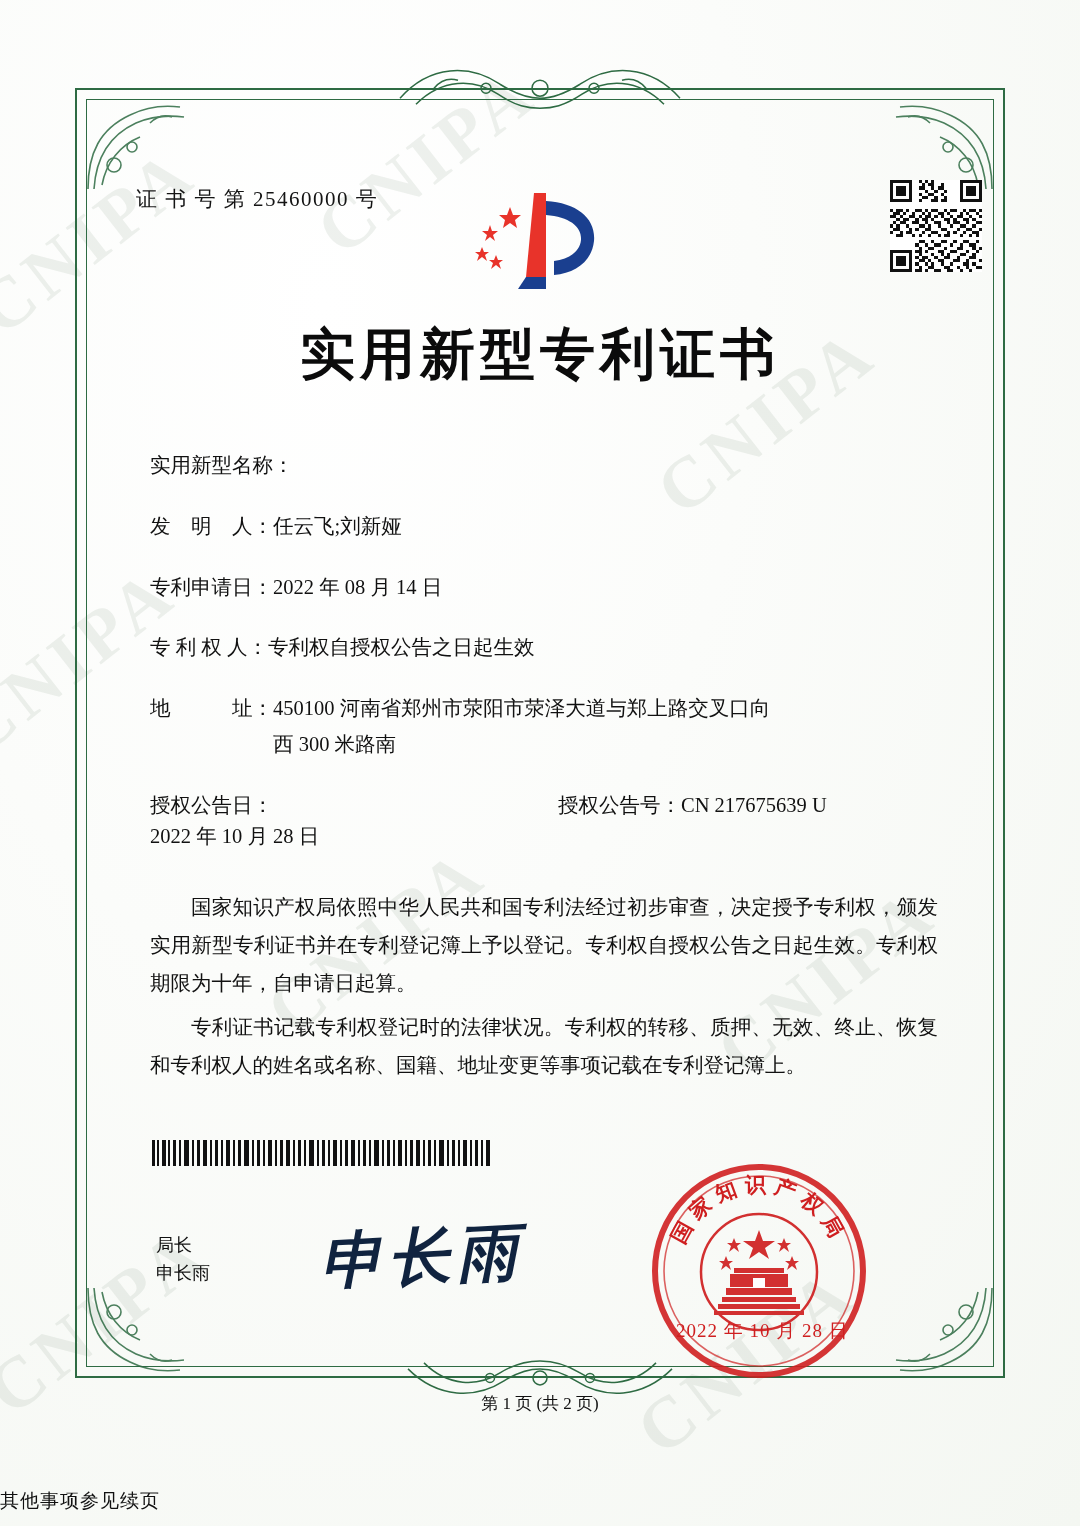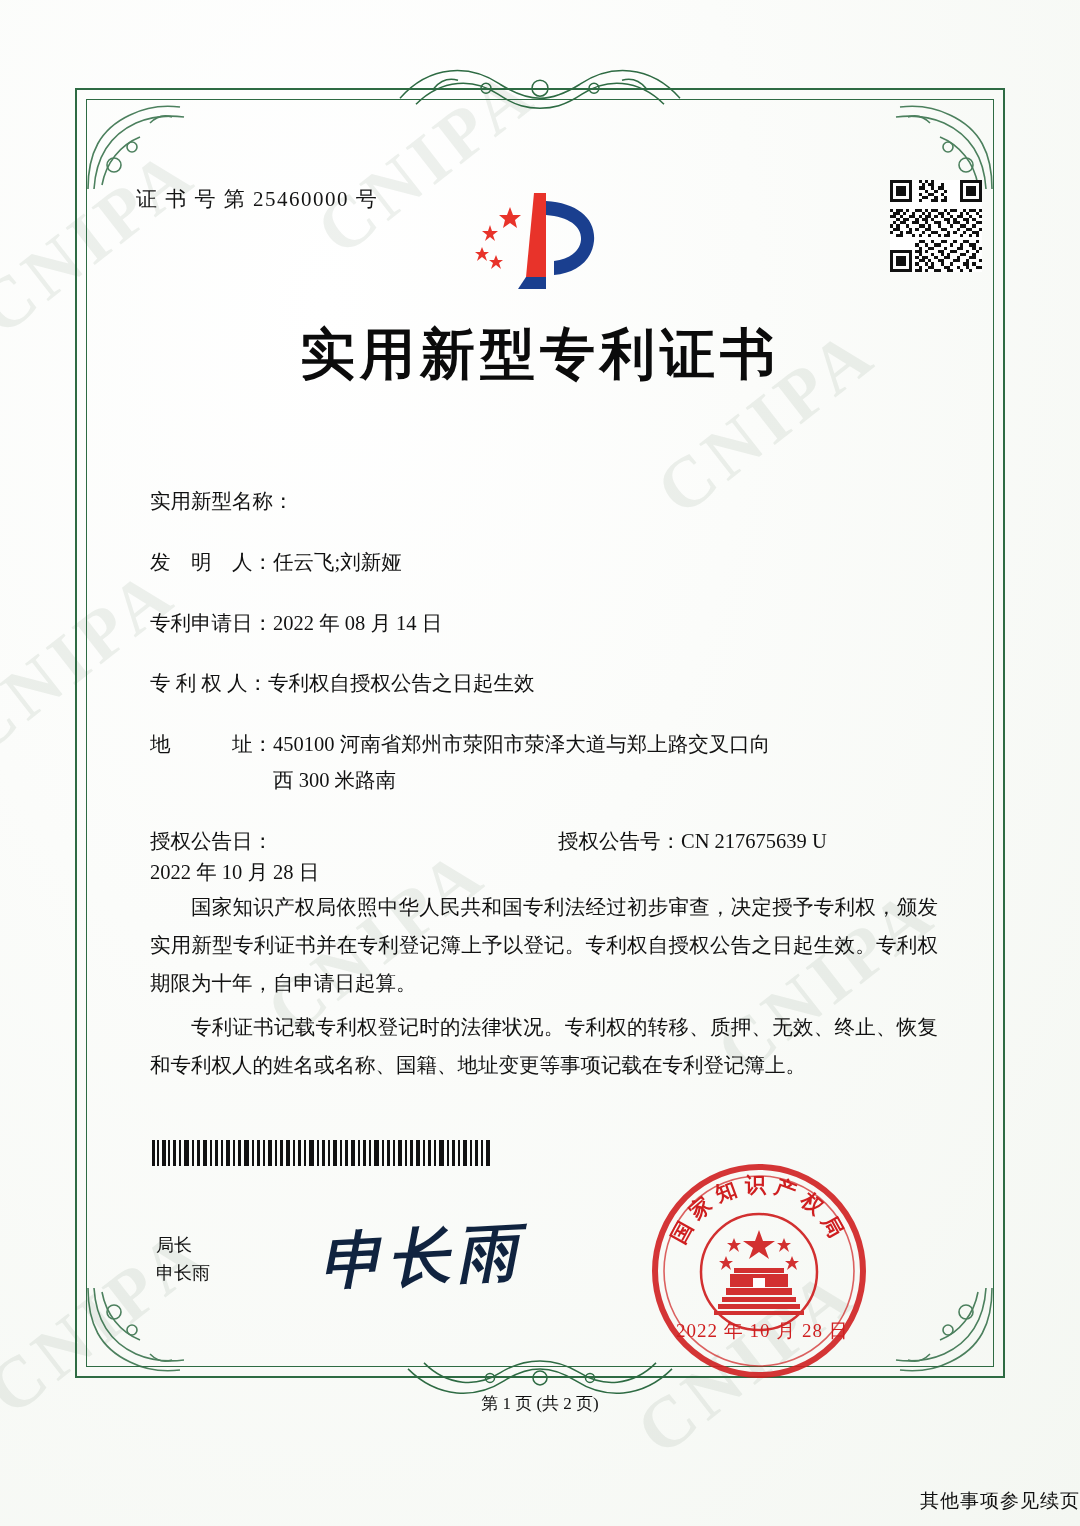--- a/index.html
+++ b/index.html
@@ -120,21 +120,20 @@
 
   
   .fields {
     position: absolute;
     left: 150px;
     top: 450px;
     width: 800px;
     font-size: 20.5px;
     color: #111;
     line-height: 1.55;
-    margin-top: 36px;
   }
   .row {
     display: flex;
     align-items: flex-start;
     margin-bottom: 29px;
   }
   .label {
     white-space: pre;
     flex: 0 0 auto;
   }
@@ -222,21 +221,21 @@
     left: 0; right: 0;
     top: 1392px;
     text-align: center;
     font-size: 17px;
     color: #111;
   }
   .footer-note {
     position: absolute;
     left: 0; right: 0;
     top: 1488px;
-    text-align: right;
+    text-align: left;
     font-size: 19px;
     color: #111;
     letter-spacing: 1px;
   }
 </style>
 </head>
 <body>
 
 <div class="page">
 

